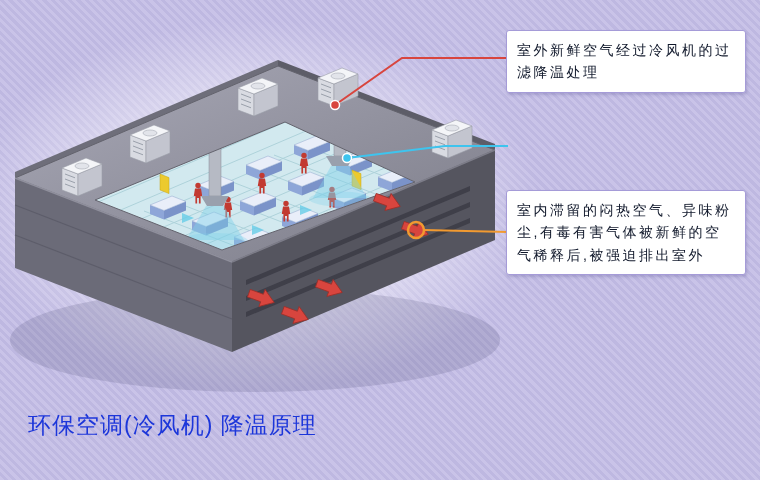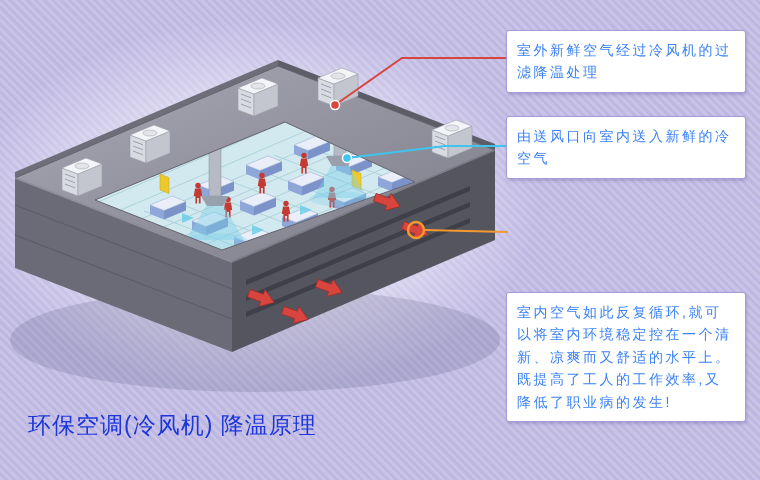--- a/index.html
+++ b/index.html
@@ -5,21 +5,21 @@
   html,body{margin:0;padding:0;}
   body{font-family:"Liberation Sans","DejaVu Sans",sans-serif;}
   .stage{
     position:relative;width:760px;height:480px;overflow:hidden;
     background:repeating-linear-gradient(45deg,#c9c3e8 0 3px,#beb8e1 3px 6px);
   }
   .stage svg{position:absolute;left:0;top:0;}
   .callout{
     position:absolute;left:506px;width:240px;box-sizing:border-box;
     background:#ffffff;border:1px solid #a59bd8;border-radius:3px;
-    padding:8px 10px;color:#3b82f6;font-size:14px;line-height:1.6;
+    padding:8px 10px;color:#0f172a;font-size:14px;line-height:1.6;
     letter-spacing:2.5px;box-shadow:1px 2px 3px rgba(80,70,140,0.25);
   }
   #callout-1{top:30px;}
   #callout-2{top:116px;}
   #callout-3{top:190px;}
   #callout-4{top:292px;}
   .title{
     position:absolute;left:28px;top:410px;
     font-size:23px;font-weight:normal;color:#1c36da;letter-spacing:1px;
     white-space:nowrap;
@@ -170,22 +170,19 @@
     </g>
     <g>
       <circle cx="416" cy="230" r="8" fill="none" stroke="#f29a30" stroke-width="2.5"></circle>
       <polyline points="424,230 508,232" fill="none" stroke="#f29a30" stroke-width="2"></polyline>
     </g>
   </svg>
 
   <div class="callout" id="callout-1">
     <span>室外新鲜空气经过冷风机的过滤降温处理</span>
   </div>
-  <div class="callout" id="callout-2">
-    <span>由送风口向室内送入新鲜的冷空气</span>
-  </div>
-  <div class="callout" id="callout-4">
-    <span>室内空气如此反复循环,就可以将室内环境稳定控在一个清新、凉爽而又舒适的水平上。既提高了工人的工作效率,又降低了职业病的发生!</span>
+  <div class="callout" id="callout-3">
+    <span>室内滞留的闷热空气、异味粉尘,有毒有害气体被新鲜的空气稀释后,被强迫排出室外</span>
   </div>
 
   <div class="title">环保空调(冷风机) 降温原理</div>
 
 </div>
 
 </body></html>

